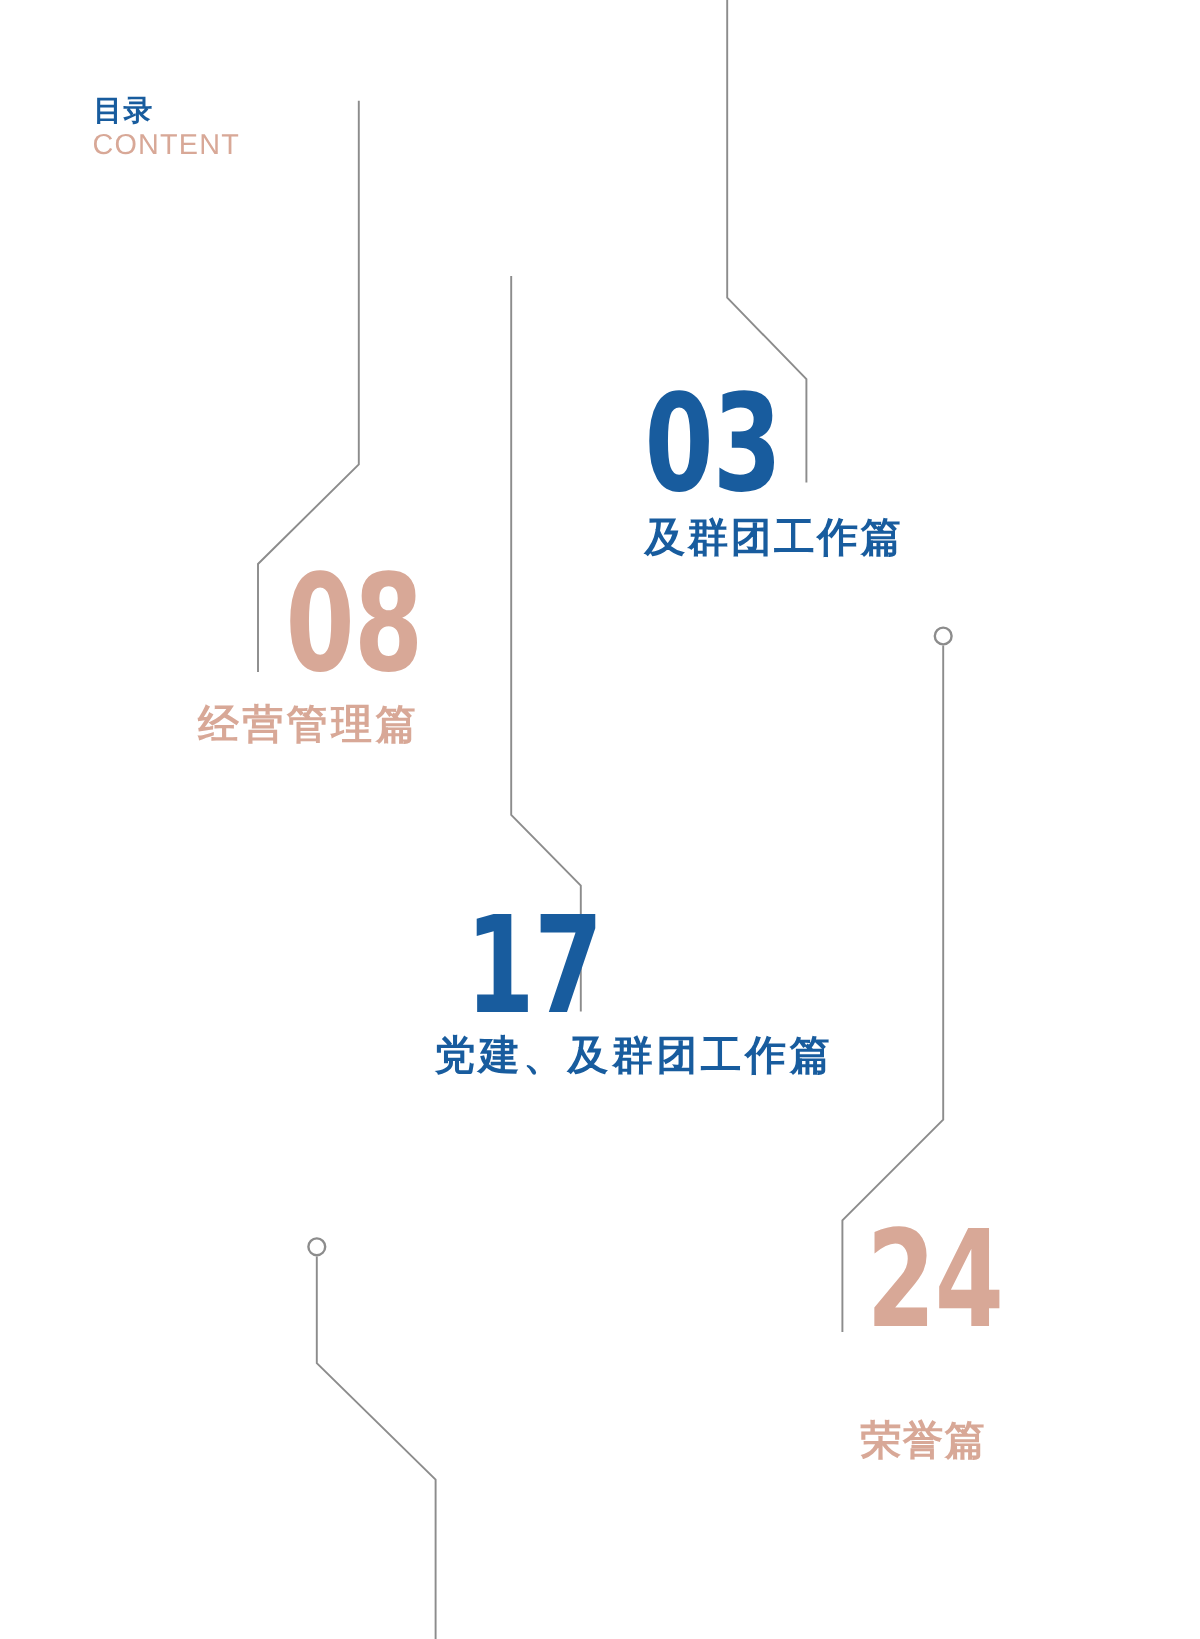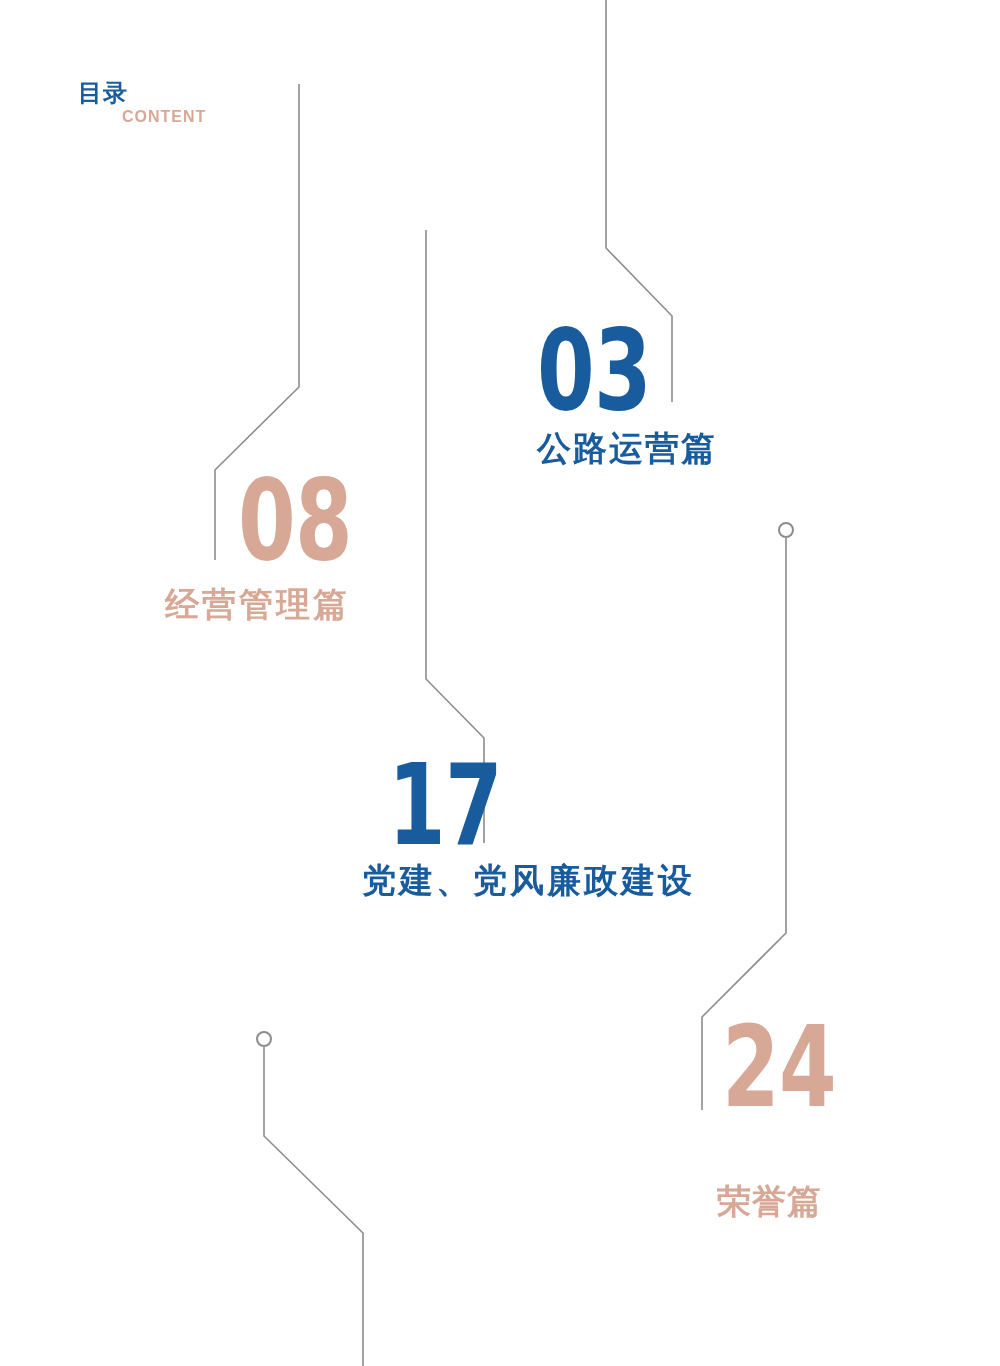--- a/index.html
+++ b/index.html
@@ -32,22 +32,22 @@
   .blue { color: var(--accent-blue, #185C9E); }
   .pink { color: var(--accent-pink, #D8A897); }
 
   .title {
     position: absolute; left: 78px; top: 80px;
     font-size: 24px; font-weight: bold;
     line-height: 1.1; letter-spacing: 1px;
   }
   .subtitle {
     position: absolute; left: 77px; top: 108px;
-    font-size: 16px; font-weight: bold;
-    line-height: 1.1; letter-spacing: 1px; margin-left: 45px;
+    font-size: 24px; font-weight: normal;
+    line-height: 1.1; letter-spacing: 1px;
   }
 
   .num {
     position: absolute;
     font-family: "DejaVu Sans", sans-serif;
     font-weight: bold;
     font-size: 112px;
     line-height: 0.76;
     letter-spacing: -1px;
     transform: scaleX(0.74);
@@ -88,32 +88,32 @@
     <polyline points="264,1047 264,1136 363,1233 363,1366"></polyline>
   </svg>
 
   <header>
     <div class="title blue">目录</div>
     <div class="subtitle pink">CONTENT</div>
   </header>
 
   <section>
     <div class="num blue" id="num03">03</div>
-    <div class="label blue" id="label03">公路运营篇</div>
+    <div class="label blue" id="label03">及群团工作篇</div>
   </section>
 
   <section>
     <div class="num pink" id="num08">08</div>
     <div class="label pink" id="label08">经营管理篇</div>
   </section>
 
   <section>
     <div class="num blue" id="num17">17</div>
     <div class="label blue" id="label17">
-      <div>党建、党风廉政建设</div>
+      <div>党建、及群团工作篇</div>
     </div>
   </section>
 
   <section>
     <div class="num pink" id="num24">24</div>
     <div class="label pink" id="label24">荣誉篇</div>
   </section>
 
 </div>
 

